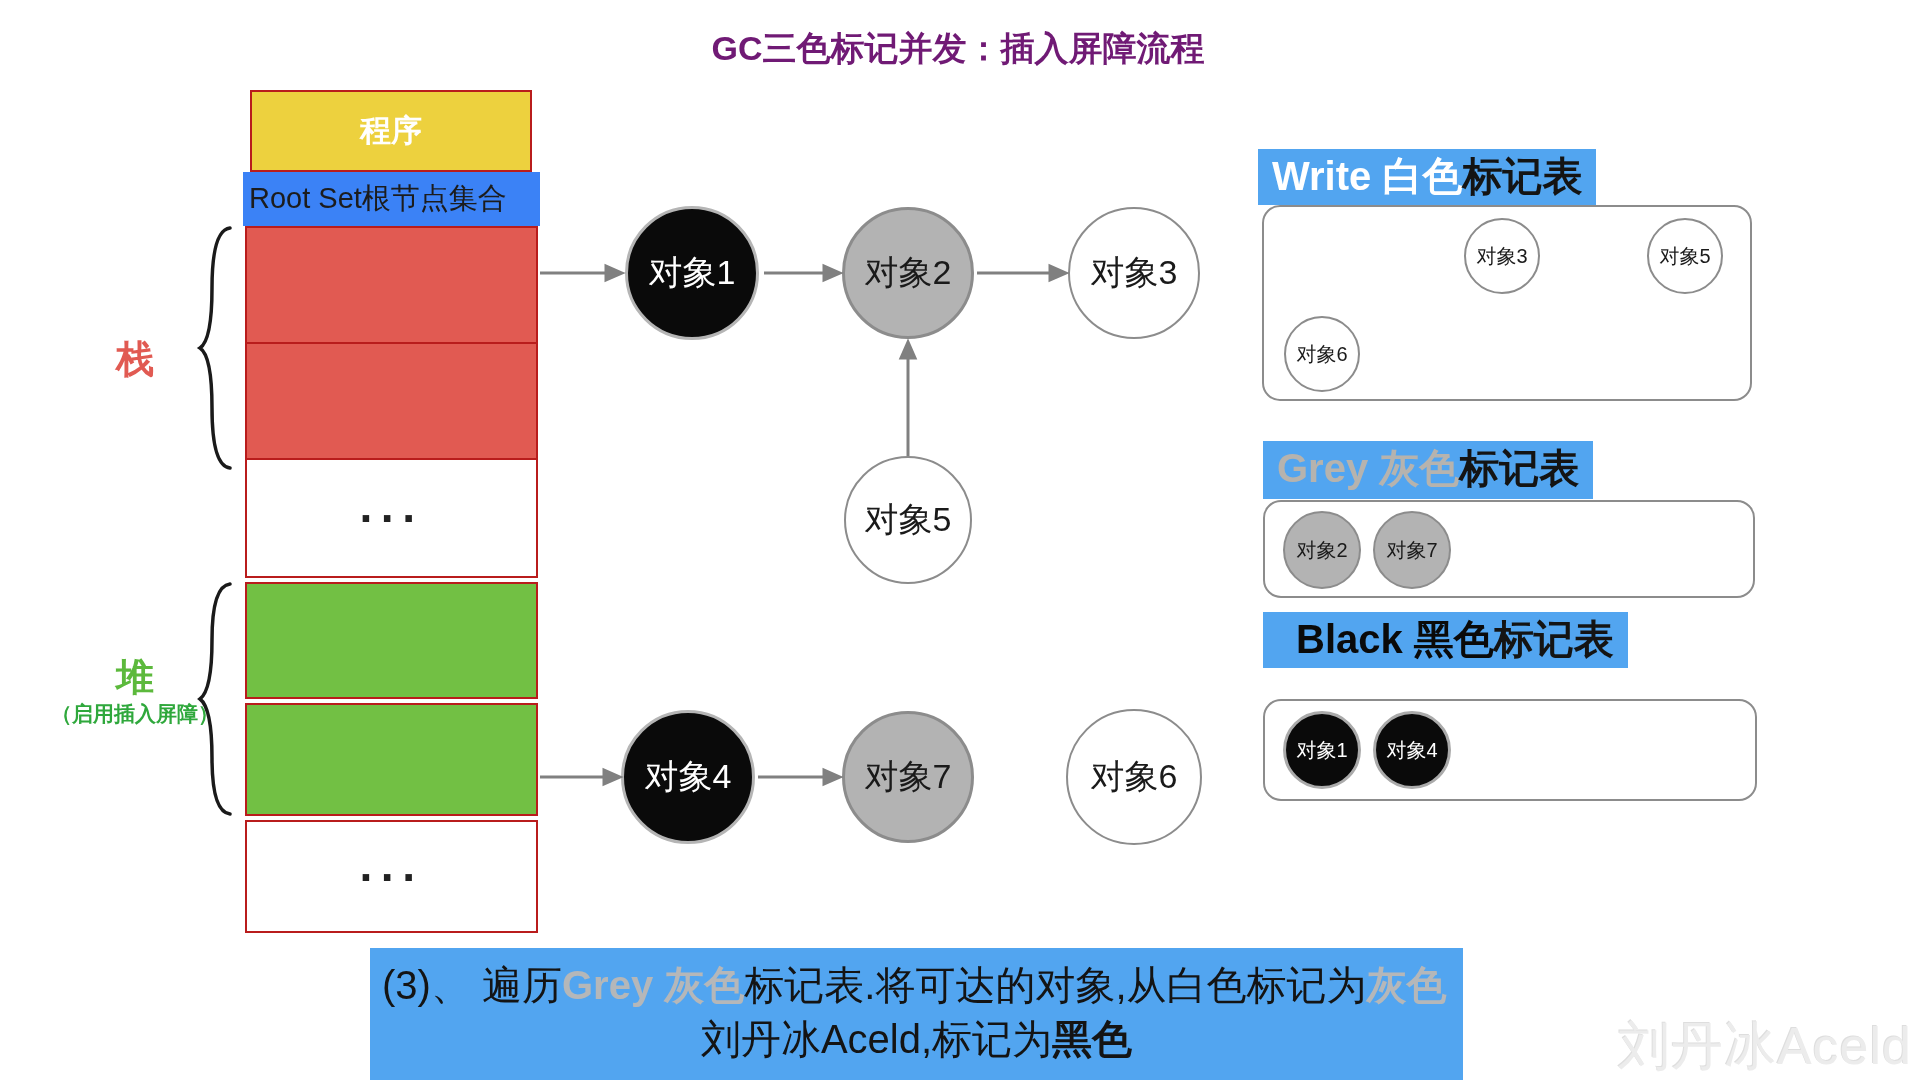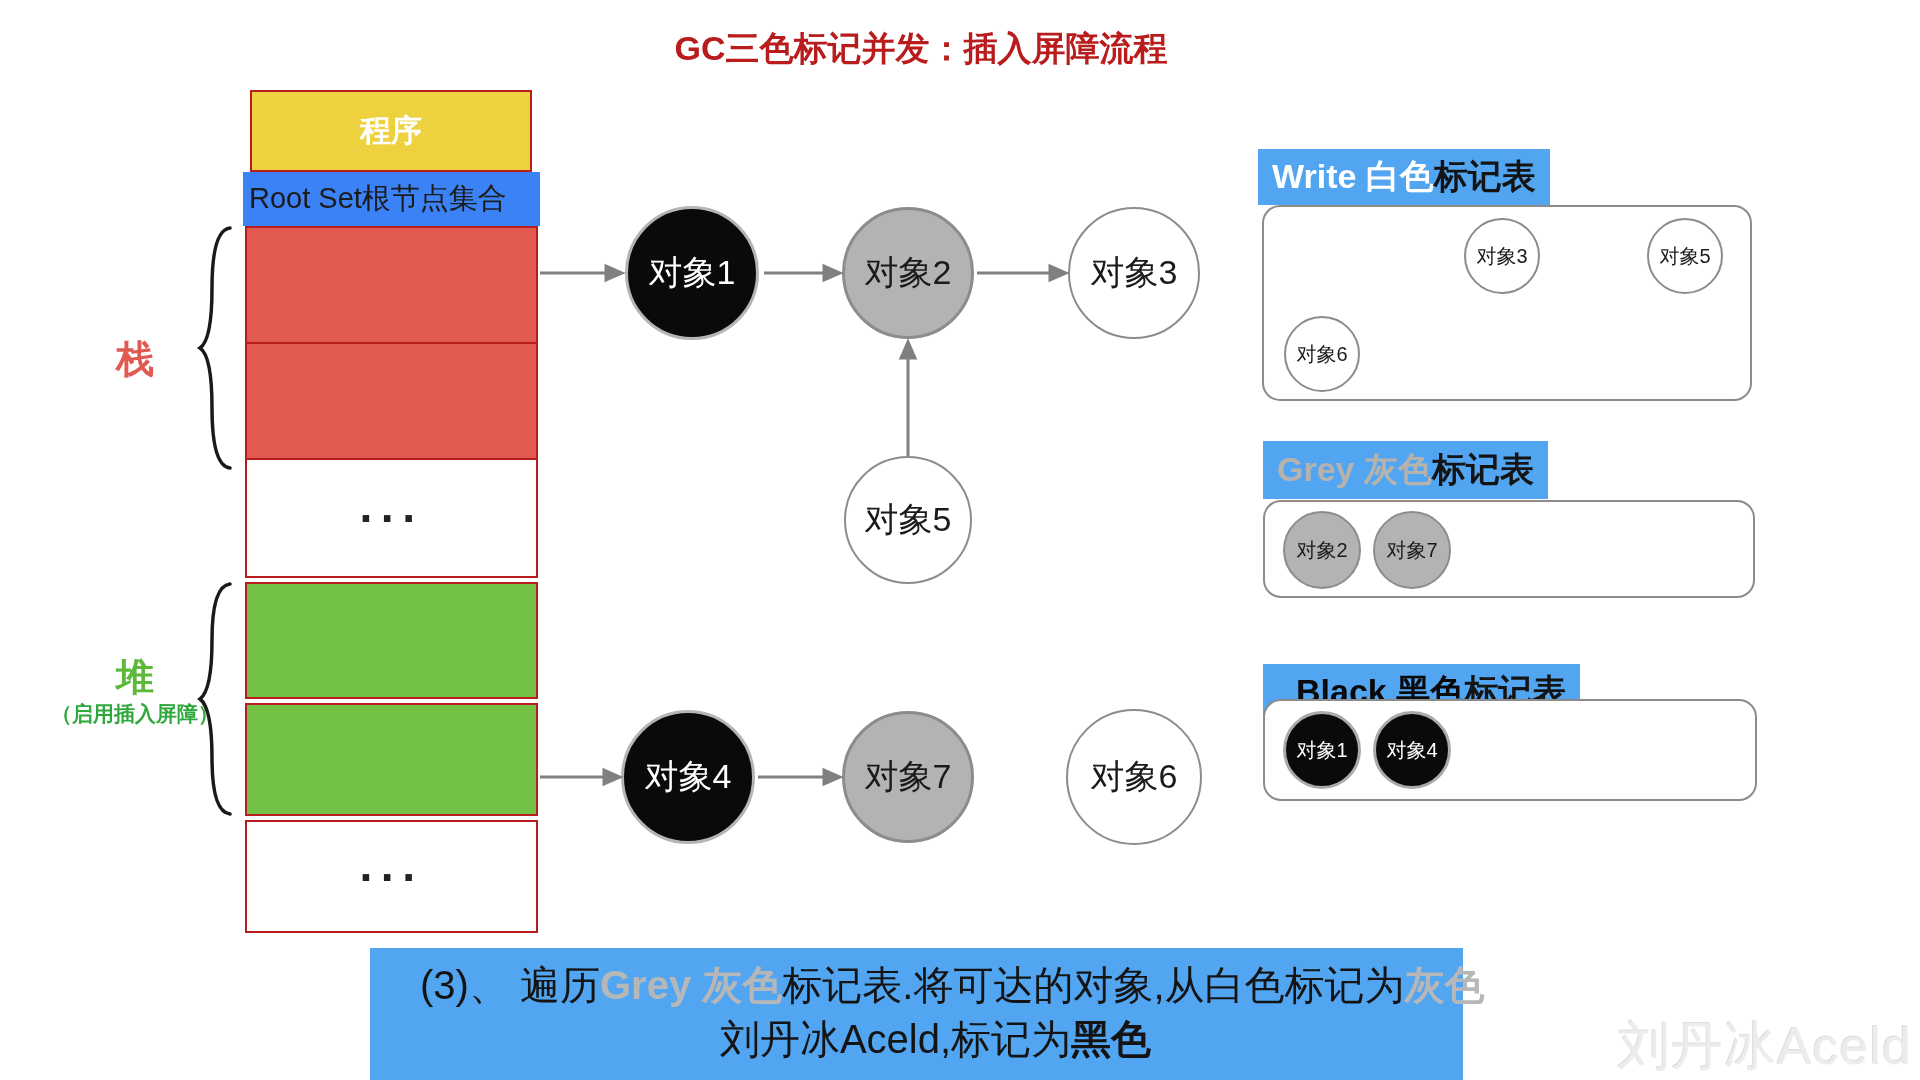--- a/index.html
+++ b/index.html
@@ -2,21 +2,21 @@
 <html><head>
 <meta charset="utf-8">
 <style>
   html,body{margin:0;padding:0;background:#fff;}
   #stage{
     position:relative;width:1920px;height:1080px;background:#ffffff;overflow:hidden;
     font-family:"Liberation Sans","DejaVu Sans",sans-serif;color:#111;
   }
   .abs{position:absolute;}
   
-  #title{left:0;top:26px;width:1842px;text-align:center;font-size:34px;font-weight:bold;color:#b91c1c;}
+  #title{left:0;top:26px;width:1842px;text-align:center;font-size:34px;font-weight:bold;color:#701a75;padding-left:37px;}
   
   .membox{box-sizing:border-box;border:2px solid #b91c1c;}
   #program{left:250px;top:90px;width:282px;height:82px;background:#EDD13E;display:flex;align-items:center;justify-content:center;font-size:31px;font-weight:bold;color:#fff;}
   #rootset{left:243px;top:172px;width:297px;height:54px;background:#3b82f6;display:flex;align-items:center;padding-left:6px;box-sizing:border-box;font-size:29px;color:#1c1c1c;}
   #red1{left:245px;top:226px;width:293px;height:118px;background:#E15A52;}
   #red2{left:245px;top:342px;width:293px;height:118px;background:#E15A52;}
   #white1{left:245px;top:458px;width:293px;height:120px;background:#fff;}
   #green1{left:245px;top:582px;width:293px;height:117px;background:#72C044;}
   #green2{left:245px;top:703px;width:293px;height:113px;background:#72C044;}
   #white2{left:245px;top:820px;width:293px;height:113px;background:#fff;}
@@ -30,45 +30,45 @@
   .node.grey{background:#b3b3b3;color:#1a1a1a;border:3px solid #8c8c8c;}
   .node.white{background:#ffffff;color:#1a1a1a;border:2px solid #8c8c8c;}
   #obj1{left:625px;top:206px;width:134px;height:134px;}
   #obj2{left:842px;top:207px;width:132px;height:132px;}
   #obj3{left:1068px;top:207px;width:132px;height:132px;}
   #obj5{left:844px;top:456px;width:128px;height:128px;}
   #obj4{left:621px;top:710px;width:134px;height:134px;}
   #obj7{left:842px;top:711px;width:132px;height:132px;}
   #obj6{left:1066px;top:709px;width:136px;height:136px;}
   
-  .tbl-header{position:absolute;background:#52A5F0;display:flex;align-items:center;padding:0 14px;font-size:34px;font-weight:bold;white-space:nowrap;}
+  .tbl-header{position:absolute;background:#52A5F0;display:flex;align-items:flex-start;padding:0 14px;font-size:40px;font-weight:bold;white-space:nowrap;}
   .tbl-header .accent-white{color:#ffffff;}
   .tbl-header .accent-grey{color:#b6b3ae;}
   .tbl-header .accent-black{color:#0a0a0a;}
   .tbl-header .rest{color:#141414;font-weight:bold;}
   .tbl-body{position:absolute;background:#fff;border:2px solid #8c8c8c;border-radius:18px;box-sizing:border-box;}
   #white-header{left:1258px;top:149px;height:56px;}
   #white-body{left:1262px;top:205px;width:490px;height:196px;}
   #grey-header{left:1263px;top:441px;height:58px;}
   #grey-body{left:1263px;top:500px;width:492px;height:98px;}
-  #black-header{left:1263px;top:664px;height:56px;padding-left:33px;}
+  #black-header{left:1263px;top:612px;height:56px;padding-left:33px;}
   #black-body{left:1263px;top:699px;width:494px;height:102px;}
   .mini{position:absolute;border-radius:50%;display:flex;align-items:center;justify-content:center;font-size:20px;box-sizing:border-box;}
   .mini.white{width:76px;height:76px;background:#fff;border:2px solid #8c8c8c;color:#1a1a1a;}
   .mini.grey{width:78px;height:78px;background:#b3b3b3;border:2px solid #8c8c8c;color:#1a1a1a;}
   .mini.black{width:78px;height:78px;background:#0a0a0a;border:3px solid #aaa;color:#fff;}
   #w-obj3{left:200px;top:11px;}
   #w-obj5{left:383px;top:11px;}
   #w-obj6{left:20px;top:109px;}
   #g-obj2{left:18px;top:9px;}
   #g-obj7{left:108px;top:9px;}
   #b-obj1{left:18px;top:10px;}
   #b-obj4{left:108px;top:10px;}
   
-  #banner{left:370px;top:948px;width:1093px;height:132px;background:#52A5F0;box-sizing:border-box;padding-top:10px;padding-left:38px;}
+  #banner{left:370px;top:948px;width:1093px;height:132px;background:#52A5F0;box-sizing:border-box;padding-top:10px;}
   #banner .cap-line{font-size:40px;line-height:54px;color:#141414;white-space:nowrap;}
   #banner .l1{padding-left:12px;}
   #banner .l2{text-align:center;}
   #banner .cap-grey{color:#b5b7b9;font-weight:bold;}
   #banner .cap-bold{font-weight:bold;}
   
   #watermark{right:8px;top:1012px;font-size:52px;color:#ececec;letter-spacing:1px;
     text-shadow:-1px -1px 0 #dedede,1px 1px 1px #ffffff;}
   
   #overlay{position:absolute;left:0;top:0;pointer-events:none;}

